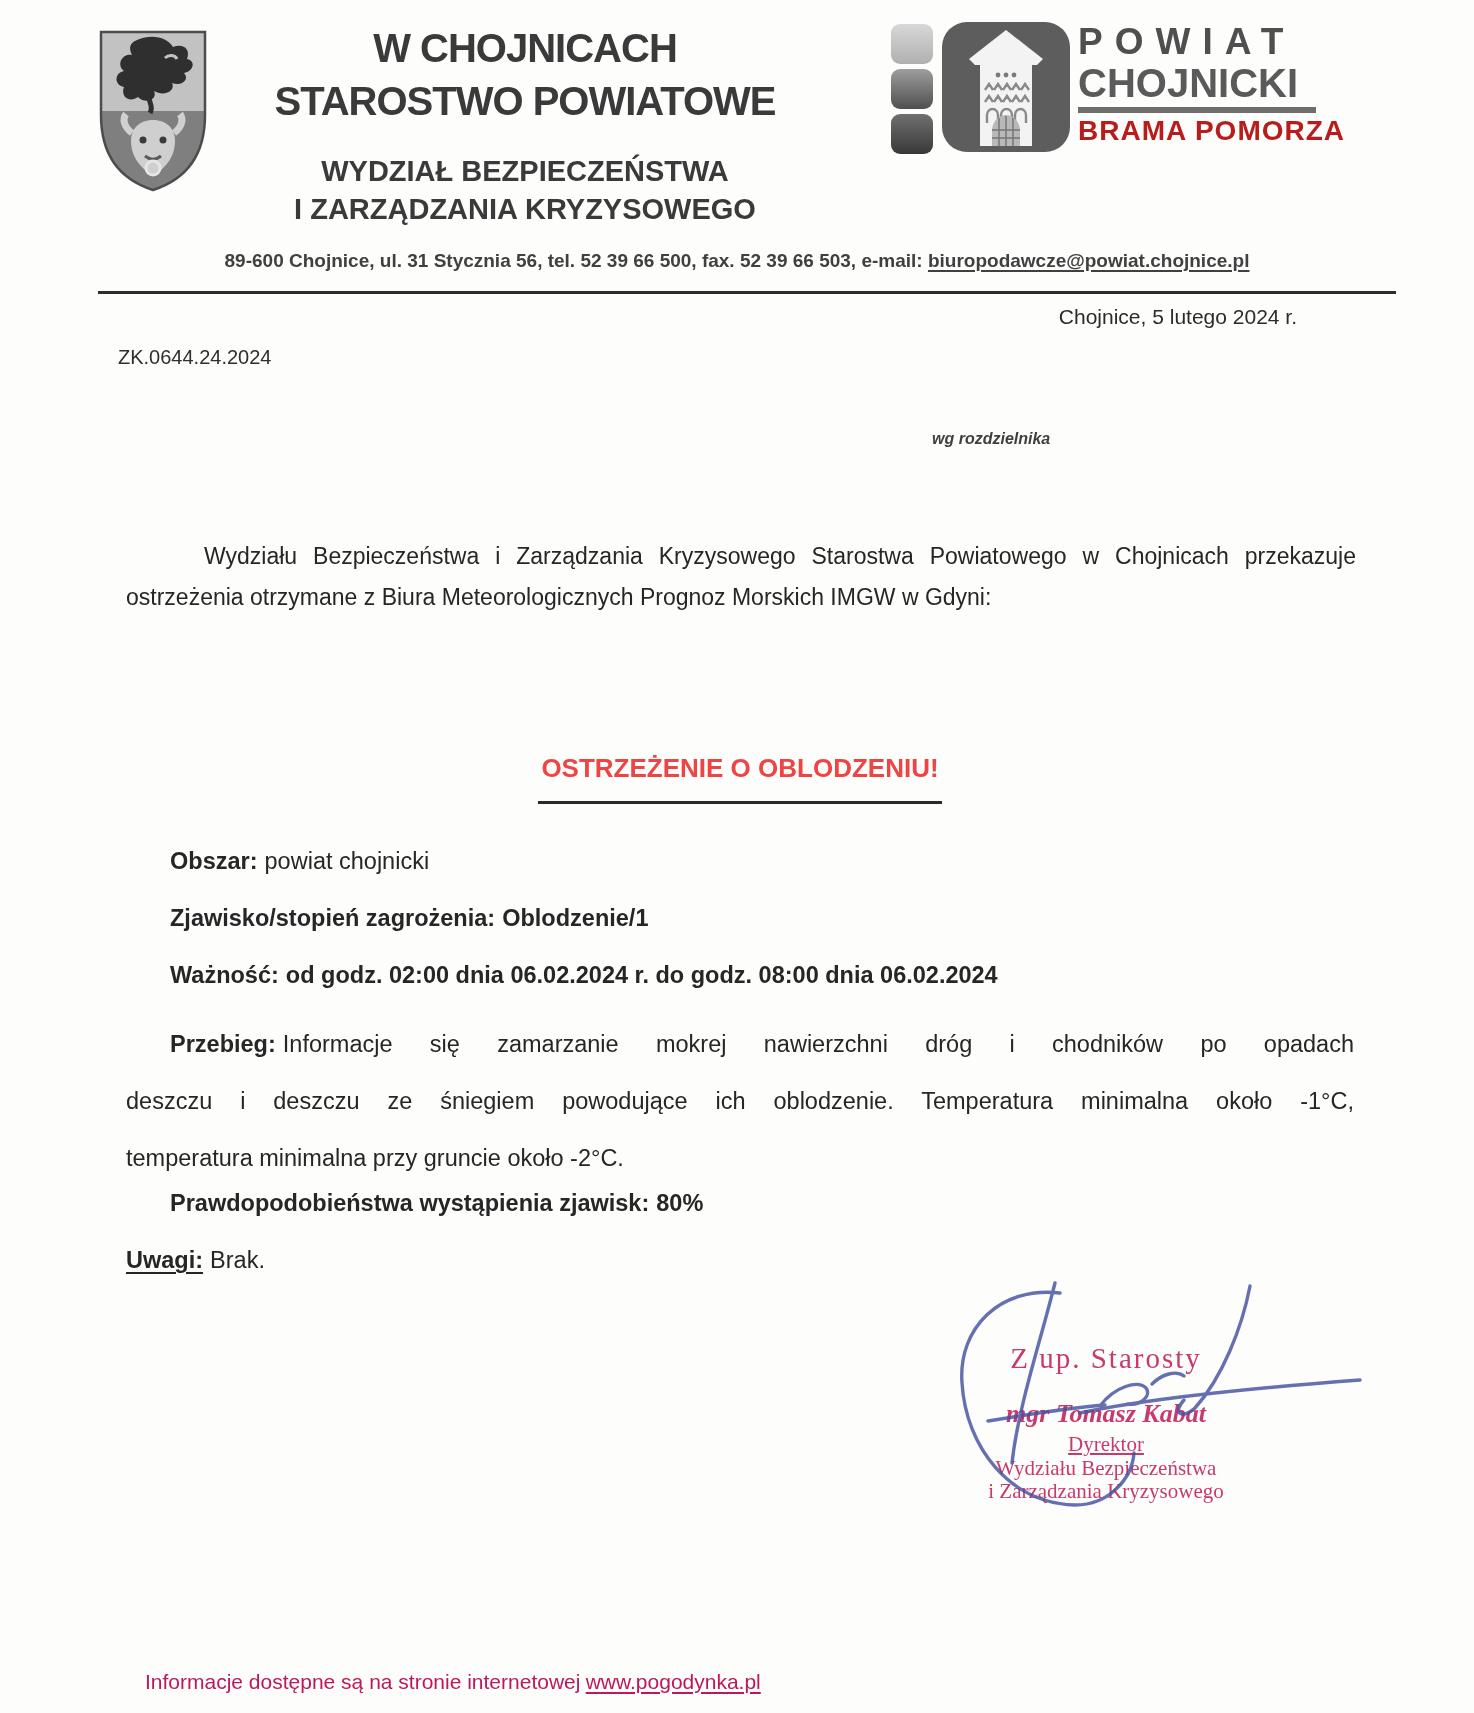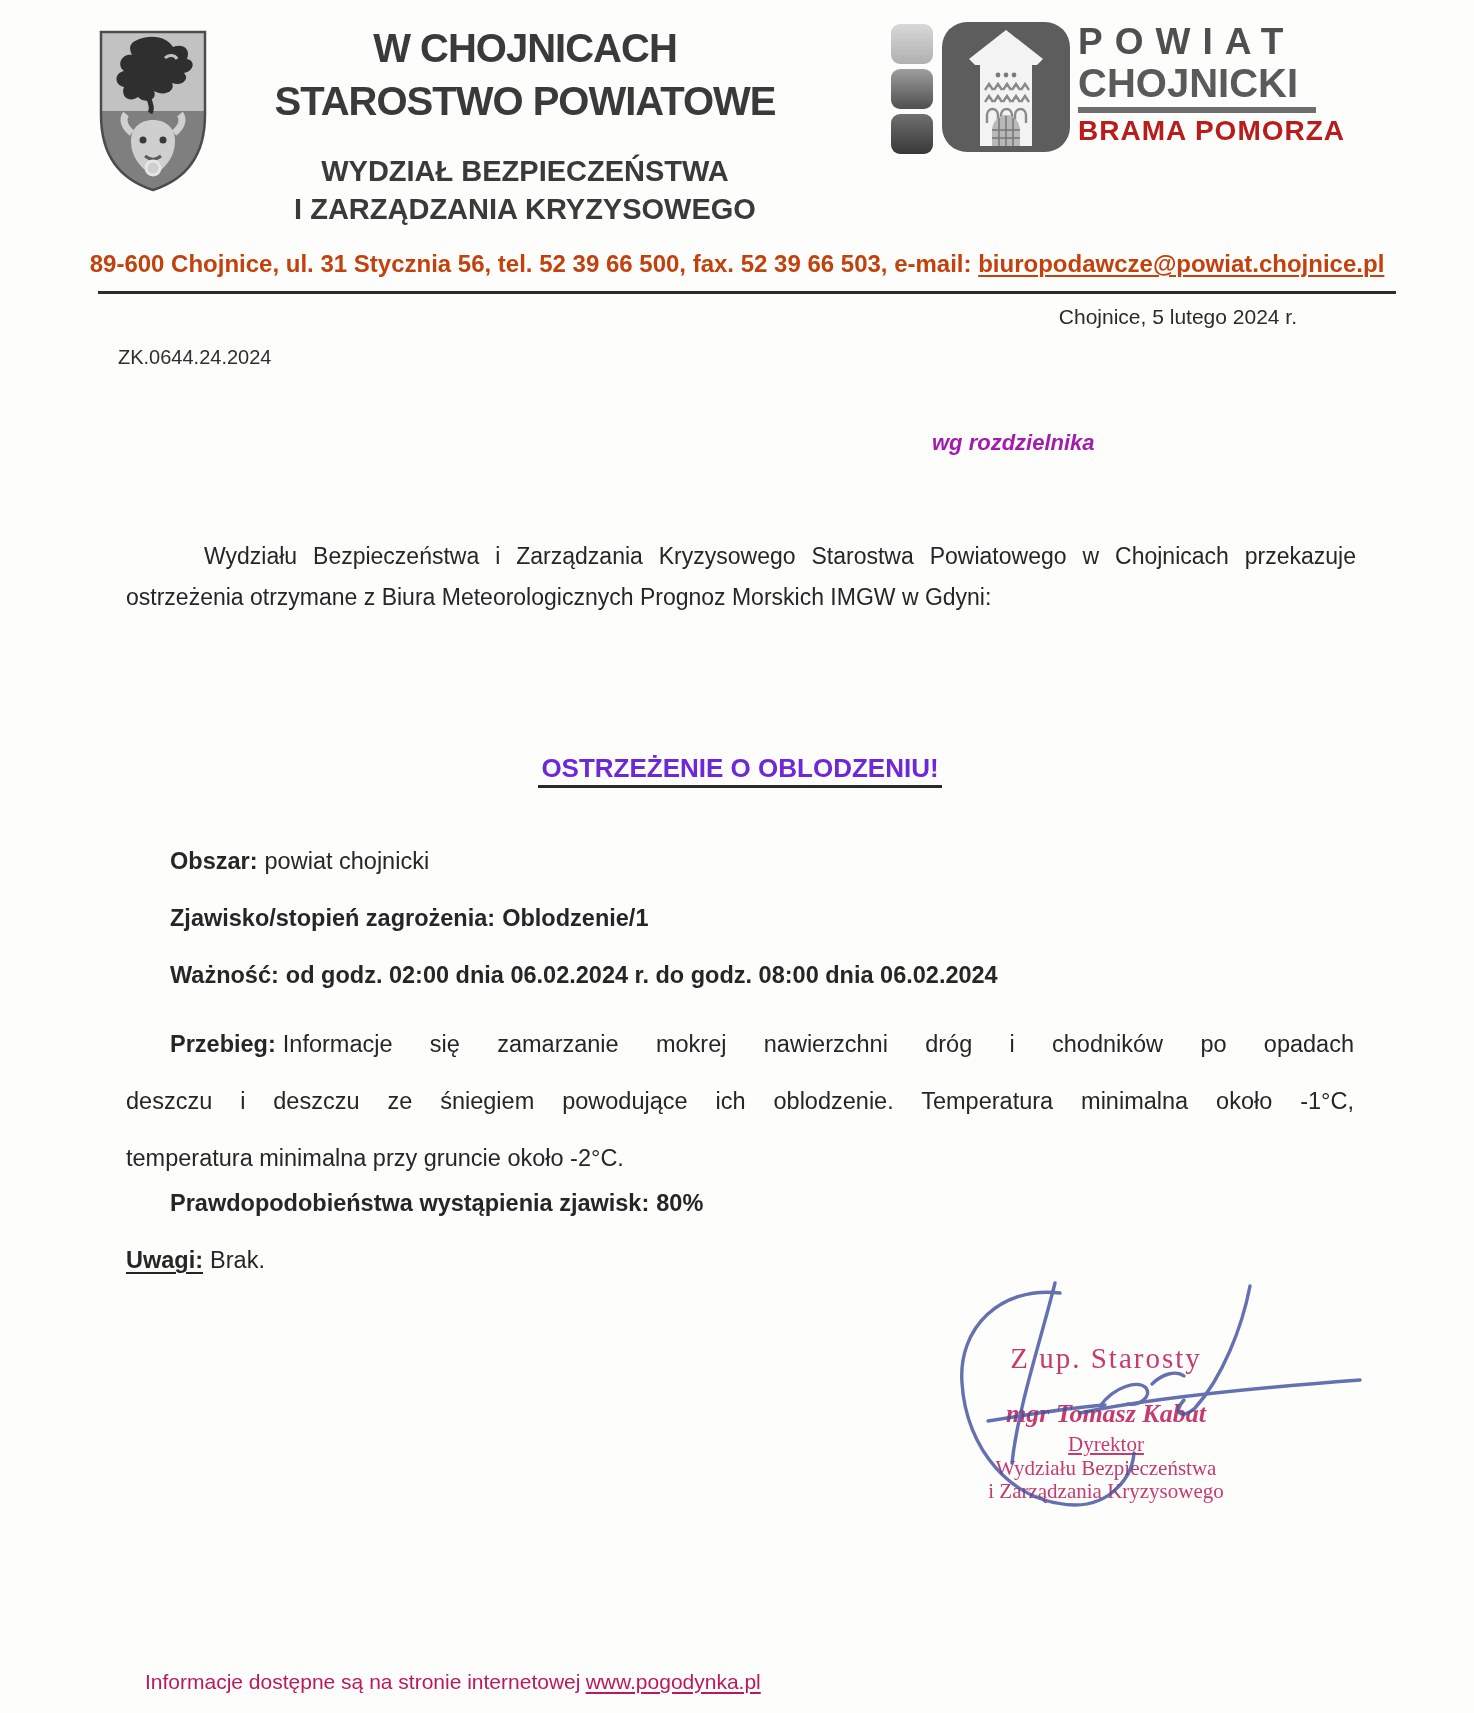--- a/index.html
+++ b/index.html
@@ -23,35 +23,35 @@
   .sq1{background:linear-gradient(180deg,#d8d8d8,#b0b0b0);}
   .sq2{background:linear-gradient(180deg,#9e9e9e,#4f4f4f);}
   .sq3{background:linear-gradient(180deg,#707070,#383838);}
   .logo-tile{position:absolute;left:52px;top:0;}
   .logo-text{position:absolute;left:190px;top:2px;width:245px;}
   .logo-name-top{font-size:37px;font-weight:700;letter-spacing:12px;color:#4f4f4f;line-height:40px;white-space:nowrap;}
   .logo-name-bottom{font-size:40px;font-weight:700;letter-spacing:0px;color:#5a5a5a;line-height:42px;white-space:nowrap;}
   .logo-bar{width:238px;height:6px;background:#6e6e6e;margin:3px 0 3px 0;}
   .logo-tagline{font-size:28px;color:#b91c1c;letter-spacing:1px;line-height:30px;white-space:nowrap;font-weight:bold;}
 
-  .contact{left:0;top:250px;width:1474px;text-align:center;font-size:24px;font-weight:700;color:#c2410c;}
+  .contact{left:0;top:250px;width:1474px;text-align:center;font-size:19px;font-weight:700;color:#404040;}
   .contact-email{text-decoration:underline;text-decoration-thickness:2px;text-underline-offset:3px;}
   .divider{left:98px;top:291px;width:1298px;height:3px;background:#2d2d2d;}
   .place-date{right:177px;top:305px;font-size:21px;color:#2b2b2b;}
   .case-number{left:118px;top:346px;font-size:20px;color:#2f2f2f;}
-  .distribution{left:932px;top:430px;font-size:22px;font-weight:700;font-style:italic;color:#a21caf;}
+  .distribution{left:932px;top:430px;font-size:16px;font-weight:700;font-style:italic;color:#404040;}
 
   
   .intro{left:126px;top:513px;width:1230px;font-size:23px;line-height:41px;color:#262626;}
   .intro-l1{display:block;text-indent:78px;text-align:justify;text-align-last:justify;}
   .intro-l2{display:block;}
 
   .warn-title-wrap{left:126px;top:753px;width:1228px;text-align:center;}
-  .warn-title{display:inline-block;font-size:26px;font-weight:700;color:#6d28d9;
-    border-bottom:3px solid #2a2a2a;padding:0 3px 1px 3px;letter-spacing:0px;}
+  .warn-title{display:inline-block;font-size:26px;font-weight:700;color:#ef4444;
+    border-bottom:3px solid #2a2a2a;padding:0 3px 17px 3px;letter-spacing:0px;}
 
   .field{left:126px;width:1228px;font-size:23.5px;color:#262626;line-height:32px;}
   .f-obszar{top:845px;}
   .f-zjawisko{top:902px;}
   .f-waznosc{top:959px;}
   .f-przebieg{top:1016px;line-height:57px;}
   .f-prawdo{top:1187px;}
   .f-uwagi{top:1244px;}
   .lbl{font-weight:700;margin-left:44px;}
   .lbl-u{font-weight:700;text-decoration:underline;text-decoration-thickness:2px;text-underline-offset:4px;}

